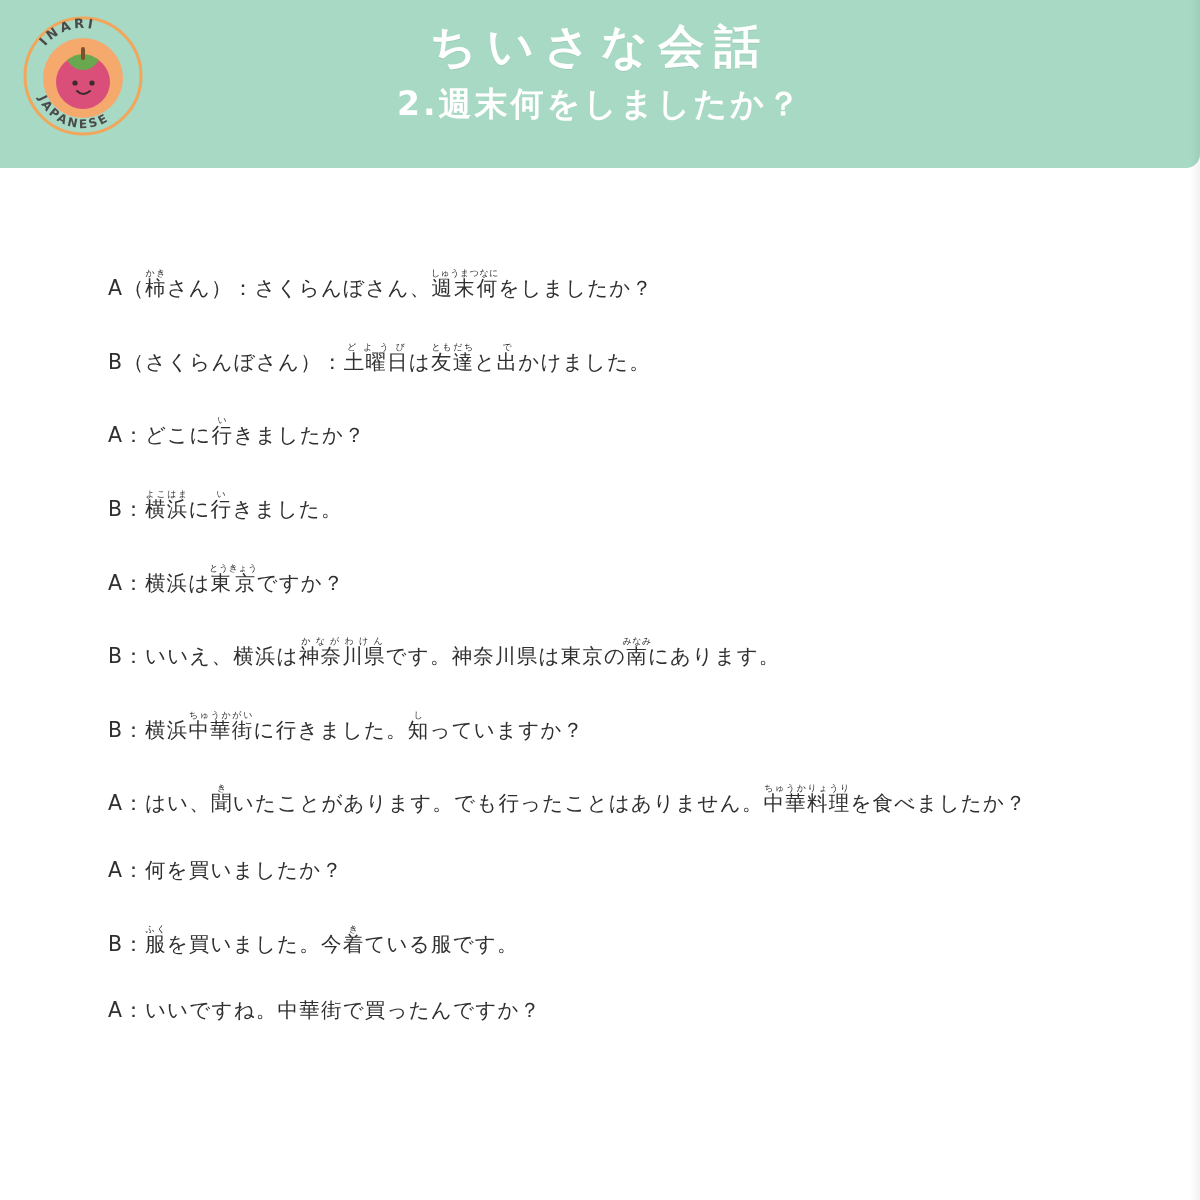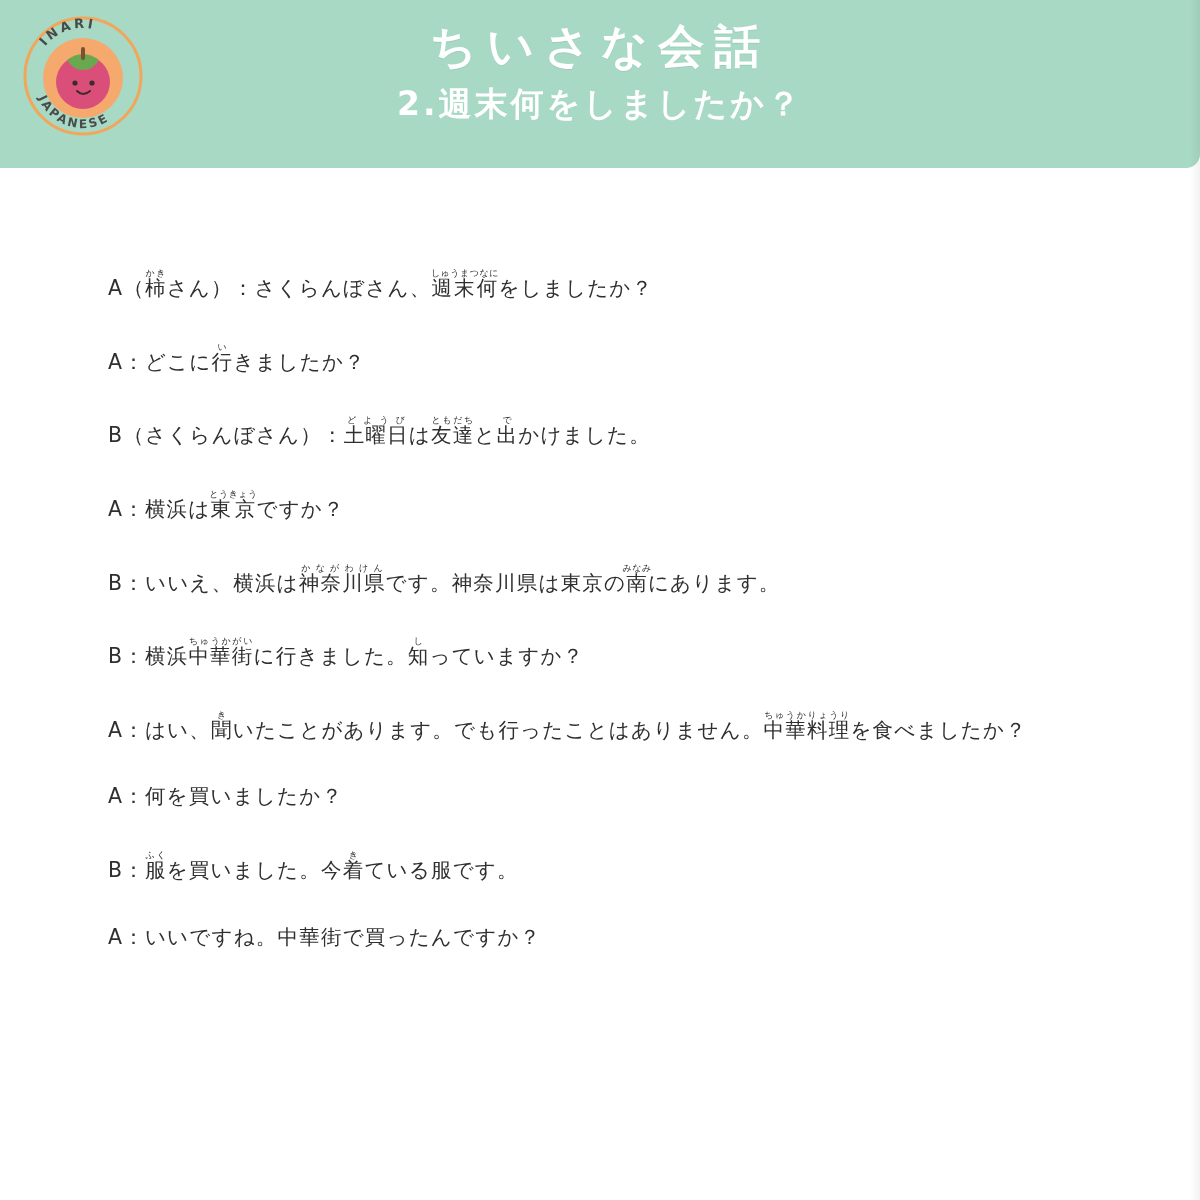--- a/index.html
+++ b/index.html
@@ -152,24 +152,25 @@
     <div class="header-inner">
       <h1 class="title">ちいさな会話</h1>
       <h2 class="subtitle">2.週末何をしましたか？</h2>
     </div>
   </div>
 
   <div class="content">
 
     <p class="line">A（<ruby>柿<rt>かき</rt></ruby>さん）：さくらんぼさん、<ruby>週末何<rt>しゅうまつなに</rt></ruby>をしましたか？</p>
 
+    <p class="line">B（さくらんぼさん）：<ruby>土曜日<rt>どようび</rt></ruby>は<ruby>友達<rt>ともだち</rt></ruby>と<ruby>出<rt>で</rt></ruby>かけました。</p>
+
     <p class="line">A：どこに<ruby>行<rt>い</rt></ruby>きましたか？</p>
 
-    <p class="line">B（さくらんぼさん）：<ruby>土曜日<rt>どようび</rt></ruby>は<ruby>友達<rt>ともだち</rt></ruby>と<ruby>出<rt>で</rt></ruby>かけました。</p>
-
+    <p class="line">B：<ruby>横浜<rt>よこはま</rt></ruby>に<ruby>行<rt>い</rt></ruby>きました。</p>
 
     <p class="line">A：横浜は<ruby>東京<rt>とうきょう</rt></ruby>ですか？</p>
 
     <p class="line">B：いいえ、横浜は<ruby>神奈川県<rt>かながわけん</rt></ruby>です。神奈川県は東京の<ruby>南<rt>みなみ</rt></ruby>にあります。</p>
 
 
     <p class="line">B：横浜<ruby>中華街<rt>ちゅうかがい</rt></ruby>に行きました。<ruby>知<rt>し</rt></ruby>っていますか？</p>
 
     <p class="line">A：はい、<ruby>聞<rt>き</rt></ruby>いたことがあります。でも行ったことはありません。<ruby>中華料理<rt>ちゅうかりょうり</rt></ruby>を食べましたか？</p>
 

